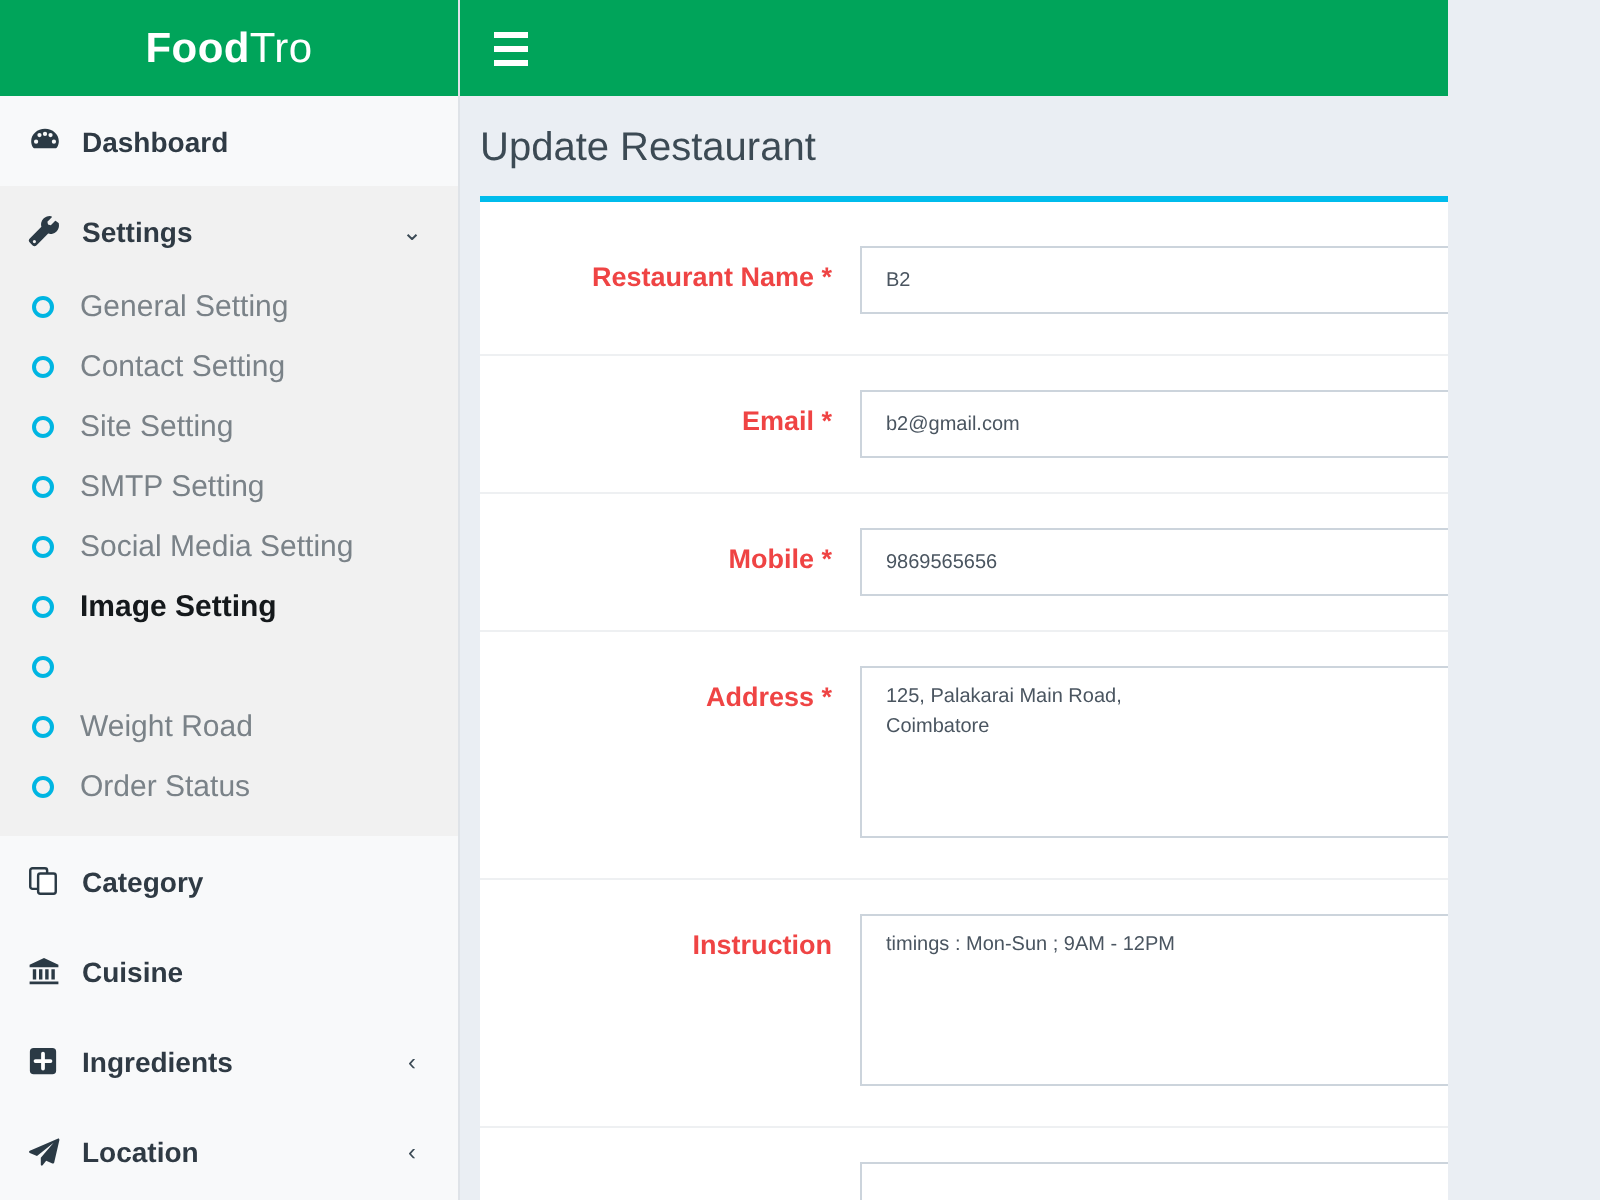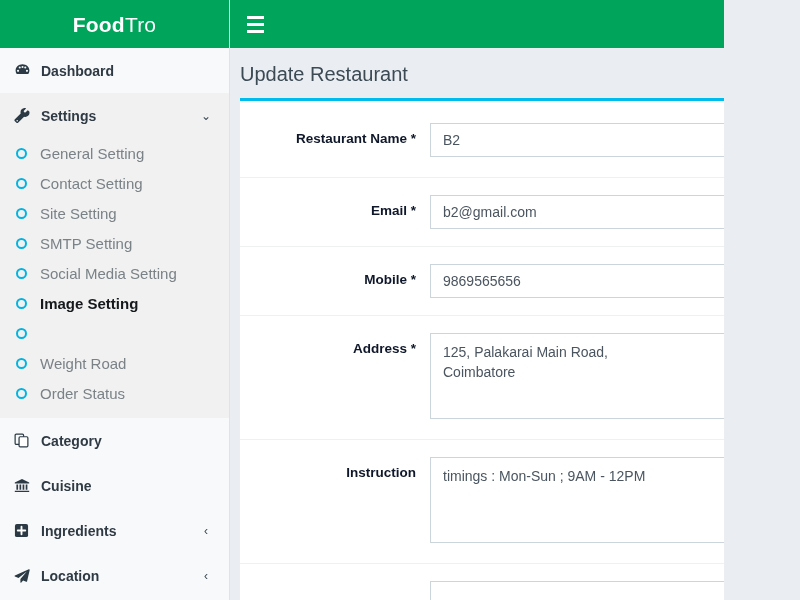--- a/index.html
+++ b/index.html
@@ -174,36 +174,36 @@
     border-bottom: 1px solid #eef0f2;
     padding: 18px 25px 18px 0;
     box-sizing: border-box;
   }
   .form-row:first-child { border-top: none; }
   .form-label {
     flex: 0 0 190px;
     text-align: right;
     font-weight: bold;
     font-size: 13.5px;
-    color: #0f172a;
+    color: #ef4444;
     padding-top: 8px;
     padding-right: 14px;
     box-sizing: border-box;
   }
   .form-control-wrap {
     flex: 1 1 auto;
     padding-right: 0;
   }
   .ctrl {
     width: 335px;
     box-sizing: border-box;
     border: 1px solid #ccd4dc;
     background: #ffffff;
     font-family: "Liberation Sans", sans-serif;
-    font-size: 14px;
+    font-size: 10px;
     color: #4a5560;
     padding: 8px 12px;
     outline: none;
     border-radius: 0;
   }
   input.ctrl { height: 34px; }
   textarea.ctrl {
     height: 86px;
     resize: vertical;
     line-height: 1.45;

